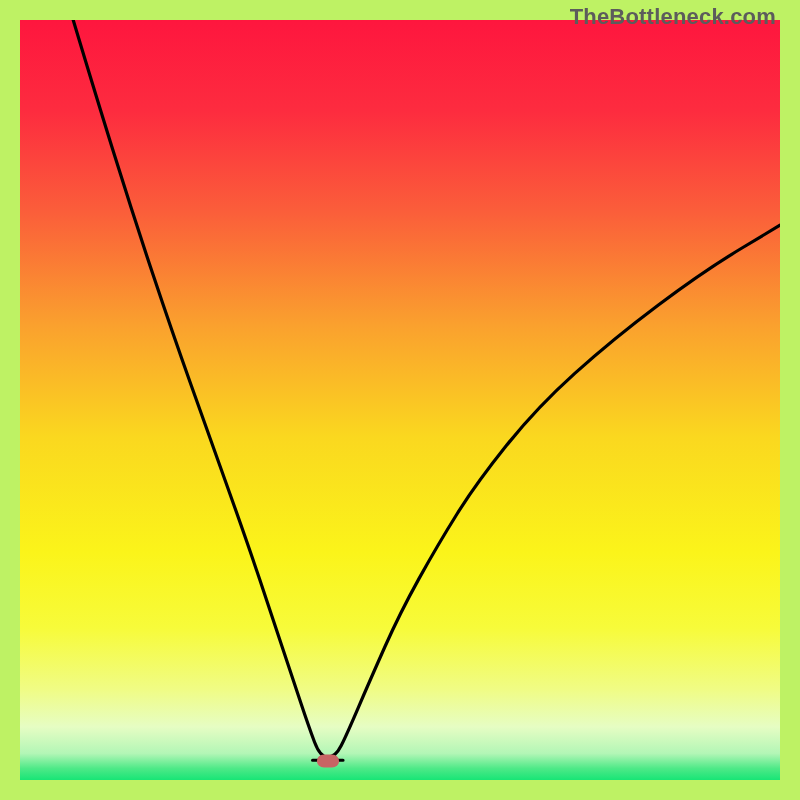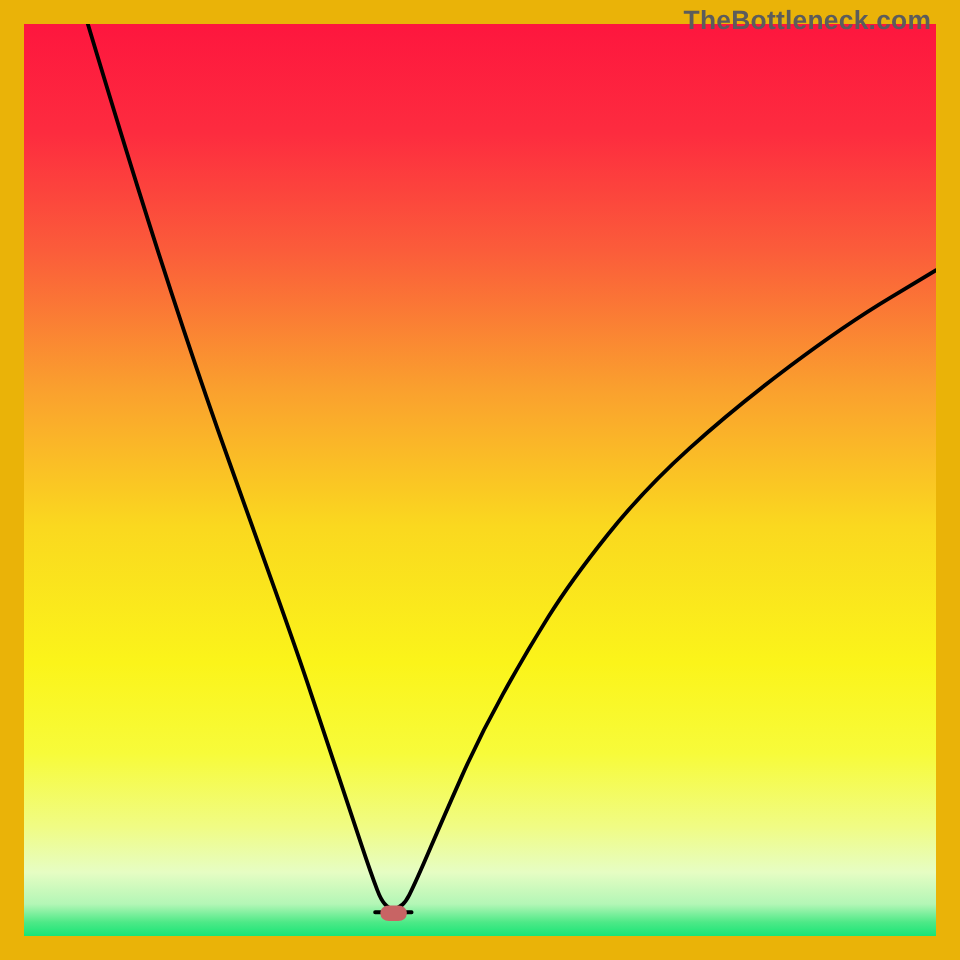--- a/index.html
+++ b/index.html
@@ -1,21 +1,21 @@
 <!DOCTYPE html>
 <html><head>
 <meta charset="utf-8">
 <style>
   * { margin: 0; padding: 0; box-sizing: border-box; }
   html, body { width: 800px; height: 800px; overflow: hidden; background: #000; }
   .frame {
     position: relative;
     width: 800px;
     height: 800px;
-    background: #eab308;
+    background: #bef264;
     text-align: right;
   }
   .plot-area {
     position: absolute;
     left: 20px;
     top: 20px;
     width: 760px;
     height: 760px;
     overflow: hidden;
   }

